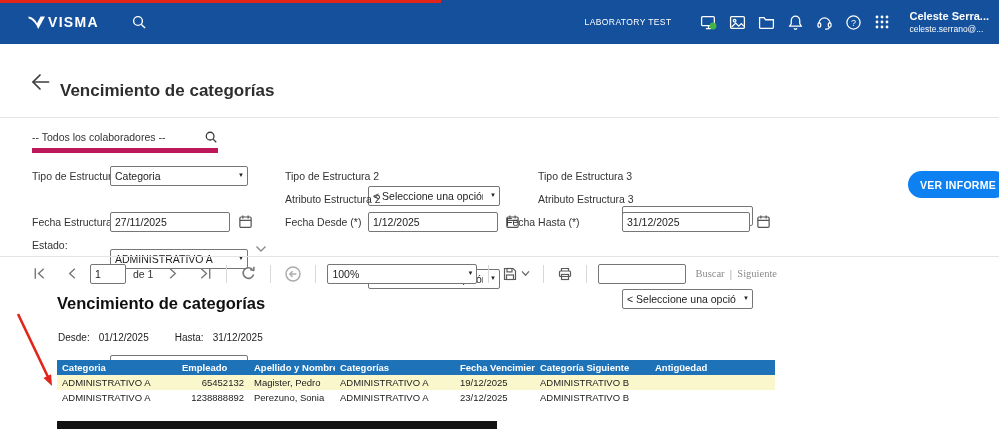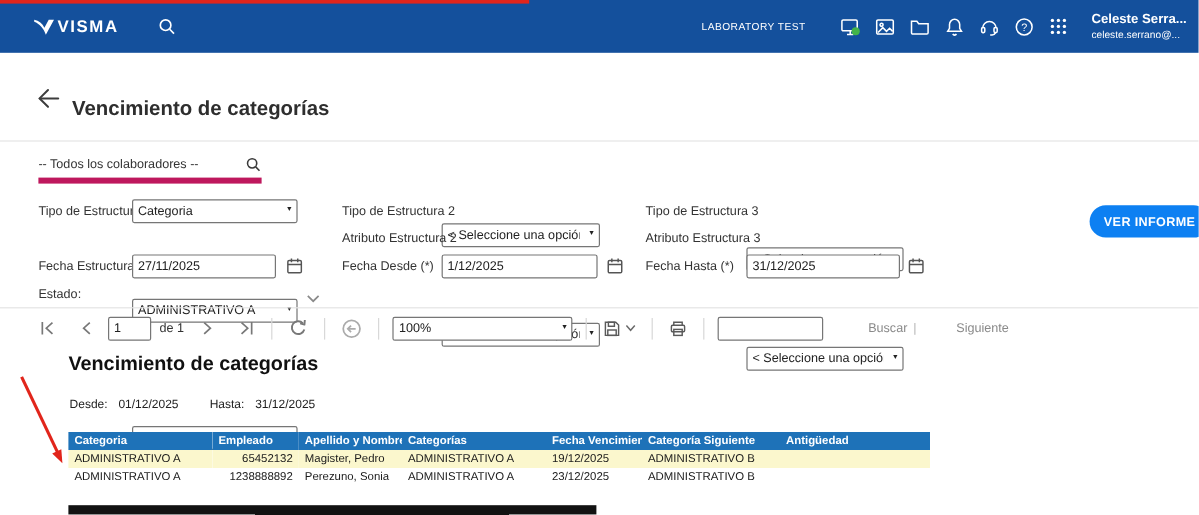--- a/index.html
+++ b/index.html
@@ -51,21 +51,21 @@
                letter-spacing:.3px;cursor:pointer;}
 
   
   .toolbar{position:absolute;left:0;top:257px;right:0;height:33px;display:flex;align-items:center;padding-left:30px;box-sizing:border-box;}
   .tb-btn{background:none;border:none;padding:2px;display:flex;align-items:center;cursor:pointer;color:#787878;}
   .vsep{width:1px;height:18px;background:#d8d8d8;margin:0 11px;}
   .page-input{width:36px;height:18px;margin-left:8px;}
   .of-label{font-size:10.5px;color:#333;margin:0 10px 0 7px;white-space:nowrap;}
   .zoom-wrap{width:150px;}
   .find-input{width:88px;height:18px;margin-right:9px;}
-  .find-link{font-size:10.5px;color:#8a8a8a;background:none;border:none;font-family:Liberation Sans, sans-serif;cursor:pointer;padding:0;margin-left:28px;}
+  .find-link{font-size:10.5px;color:#8a8a8a;background:none;border:none;font-family:Liberation Serif, serif;cursor:pointer;padding:0;}
   .find-sep{font-size:10.5px;color:#b5b5b5;margin:0 5px;}
   .gap14{width:14px;}
 
   
   .report-title{position:absolute;left:57px;top:294px;font-size:16.5px;font-weight:700;color:#101010;}
   .report-meta{position:absolute;left:58px;top:332px;font-size:10px;color:#222;}
   .report-meta .lbl{margin-right:9px;}
   .report-meta .gapw{display:inline-block;width:26px;}
 
   .rtable{position:absolute;left:57px;top:360px;width:718px;border-collapse:collapse;table-layout:fixed;}
@@ -213,21 +213,21 @@
 
   <span class="flabel" style="left:285px;top:212px">Fecha Desde (*)</span>
   <input class="txt fctrl" style="left: 368px; top: 212px; width: 130px;" value="1/12/2025">
   <button class="cal-btn" style="left:504px;top:214px">
     <svg width="15" height="15" viewBox="0 0 16 16" fill="none" stroke="currentColor" stroke-width="1.3">
       <rect x="2" y="3.2" width="12" height="11" rx="1.2"></rect>
         <path d="M2 6.8h12M5.2 1.6v3.2M10.8 1.6v3.2"></path>
     </svg>
   </button>
 
-  <span class="flabel" style="left:538px;top:212px">Fecha Hasta (*)</span>
+  <span class="flabel" style="left:506px;top:212px">Fecha Hasta (*)</span>
   <input class="txt fctrl" style="left: 622px; top: 212px; width: 128px;" value="31/12/2025">
   <button class="cal-btn" style="left:755px;top:214px">
     <svg width="15" height="15" viewBox="0 0 16 16" fill="none" stroke="currentColor" stroke-width="1.3">
       <rect x="2" y="3.2" width="12" height="11" rx="1.2"></rect>
         <path d="M2 6.8h12M5.2 1.6v3.2M10.8 1.6v3.2"></path>
     </svg>
   </button>
 
   <span class="flabel" style="left:32px;top:235px">Estado:</span>
   <div class="fctrl sel-wrap" style="left:110px;top:235px;width:138px">

